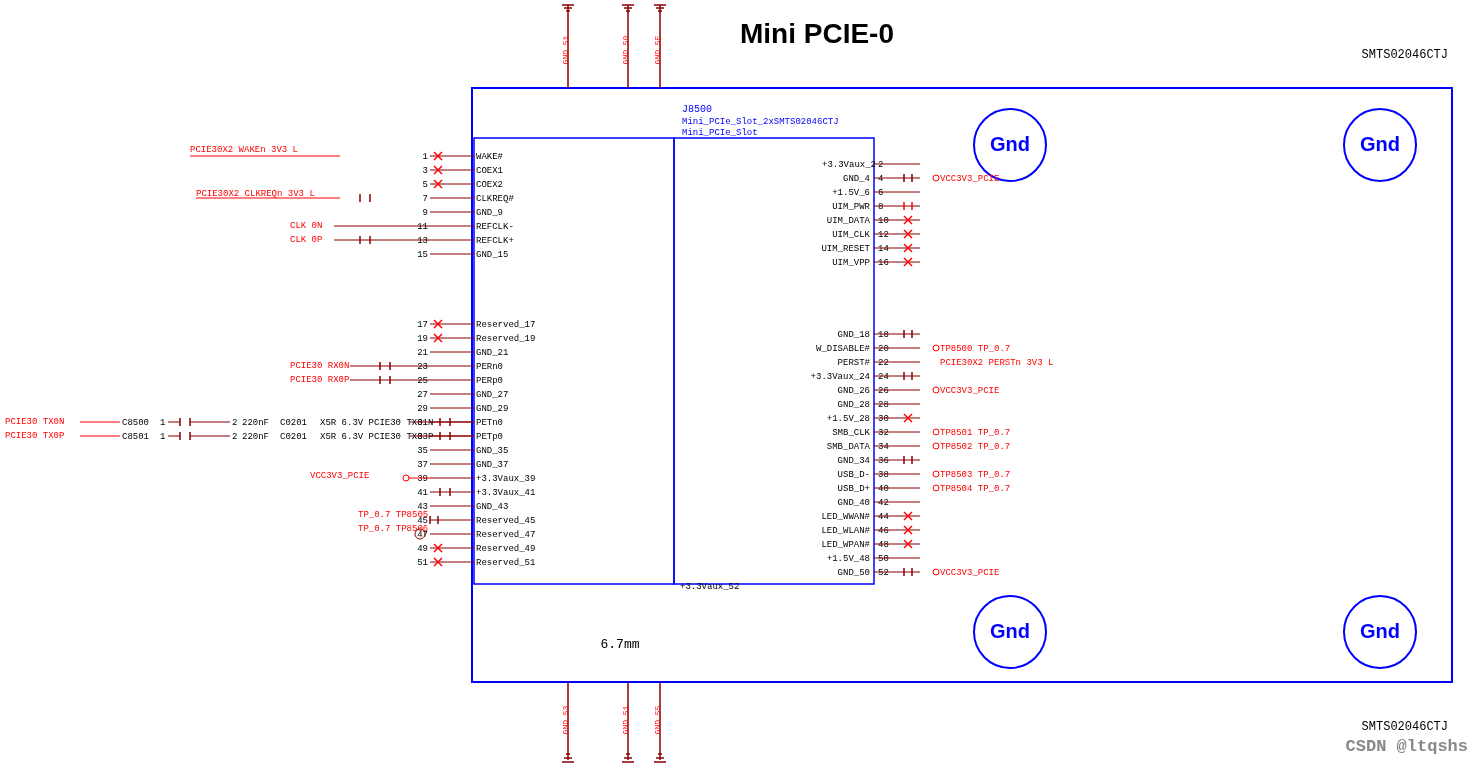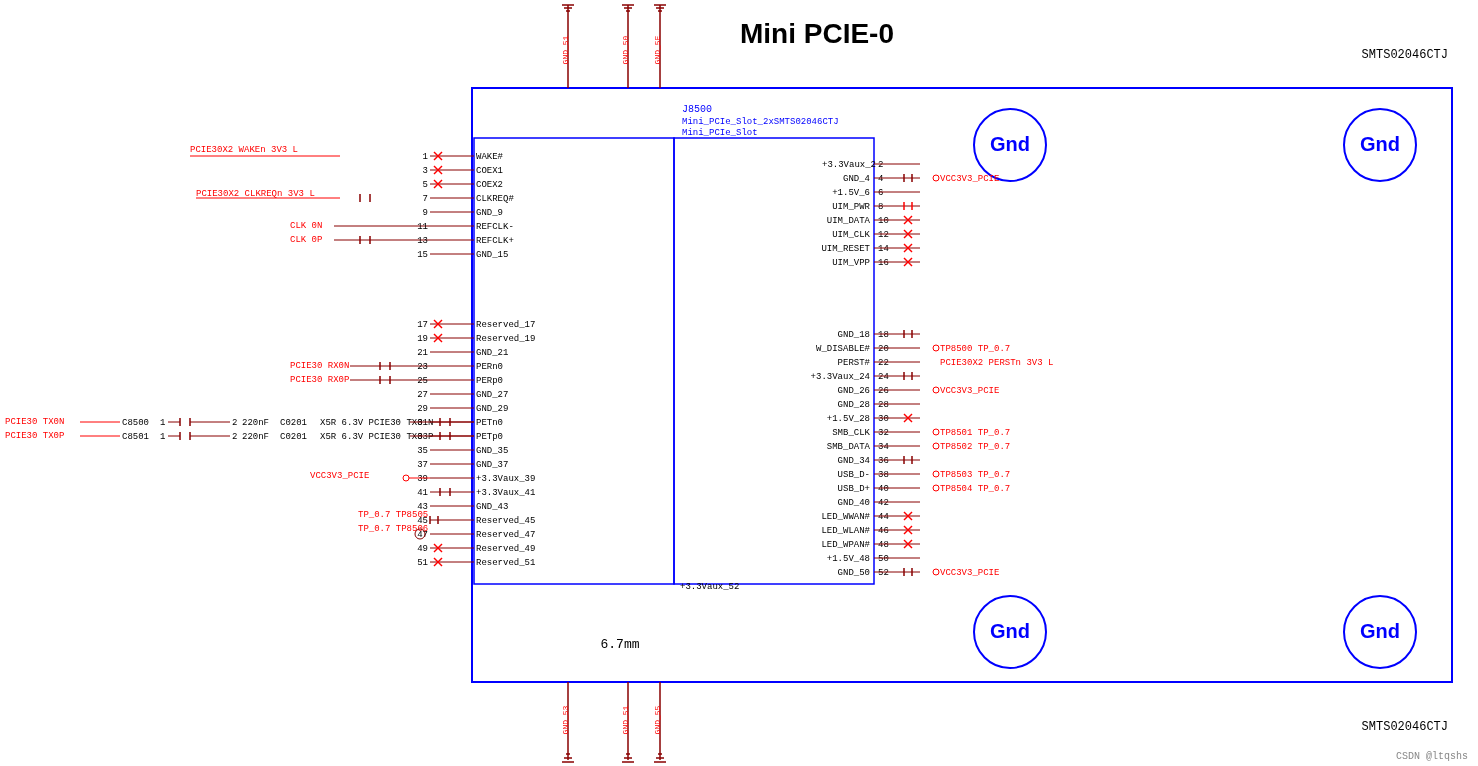--- a/index.html
+++ b/index.html
@@ -41,24 +41,25 @@
       position: absolute;
       bottom: 32px;
       right: 30px;
       font-size: 12px;
       color: #000;
       font-family: 'Courier New', monospace;
     }
     
     .watermark {
       position: absolute;
-      bottom: 4px;
+      bottom: 10px;
       right: 10px;
-      font-size: 10px;
+      font-size: 17px;
       color: #888;
+      font-weight: bold;
     }
     
     .svg-overlay {
       position: absolute;
       top: 0;
       left: 0;
       width: 1478px;
       height: 766px;
       pointer-events: none;
     }

